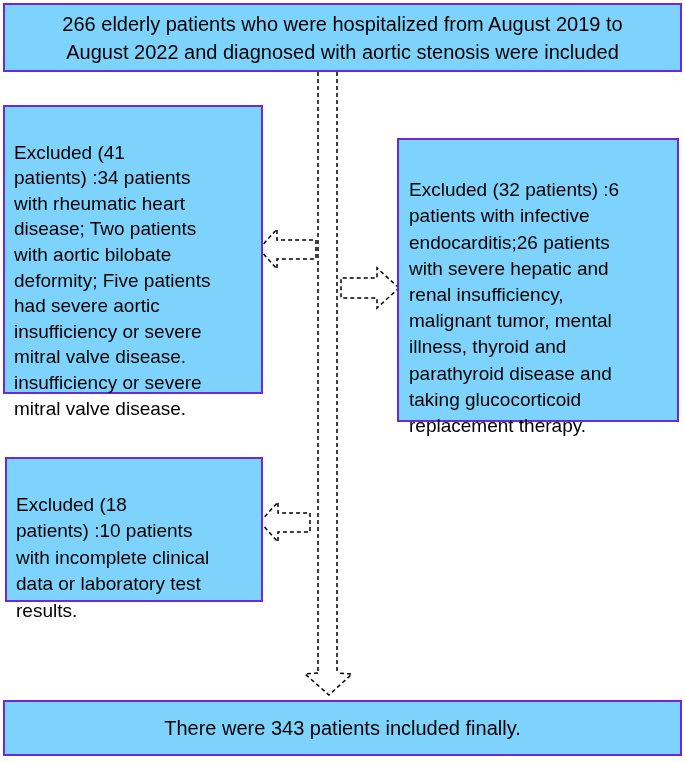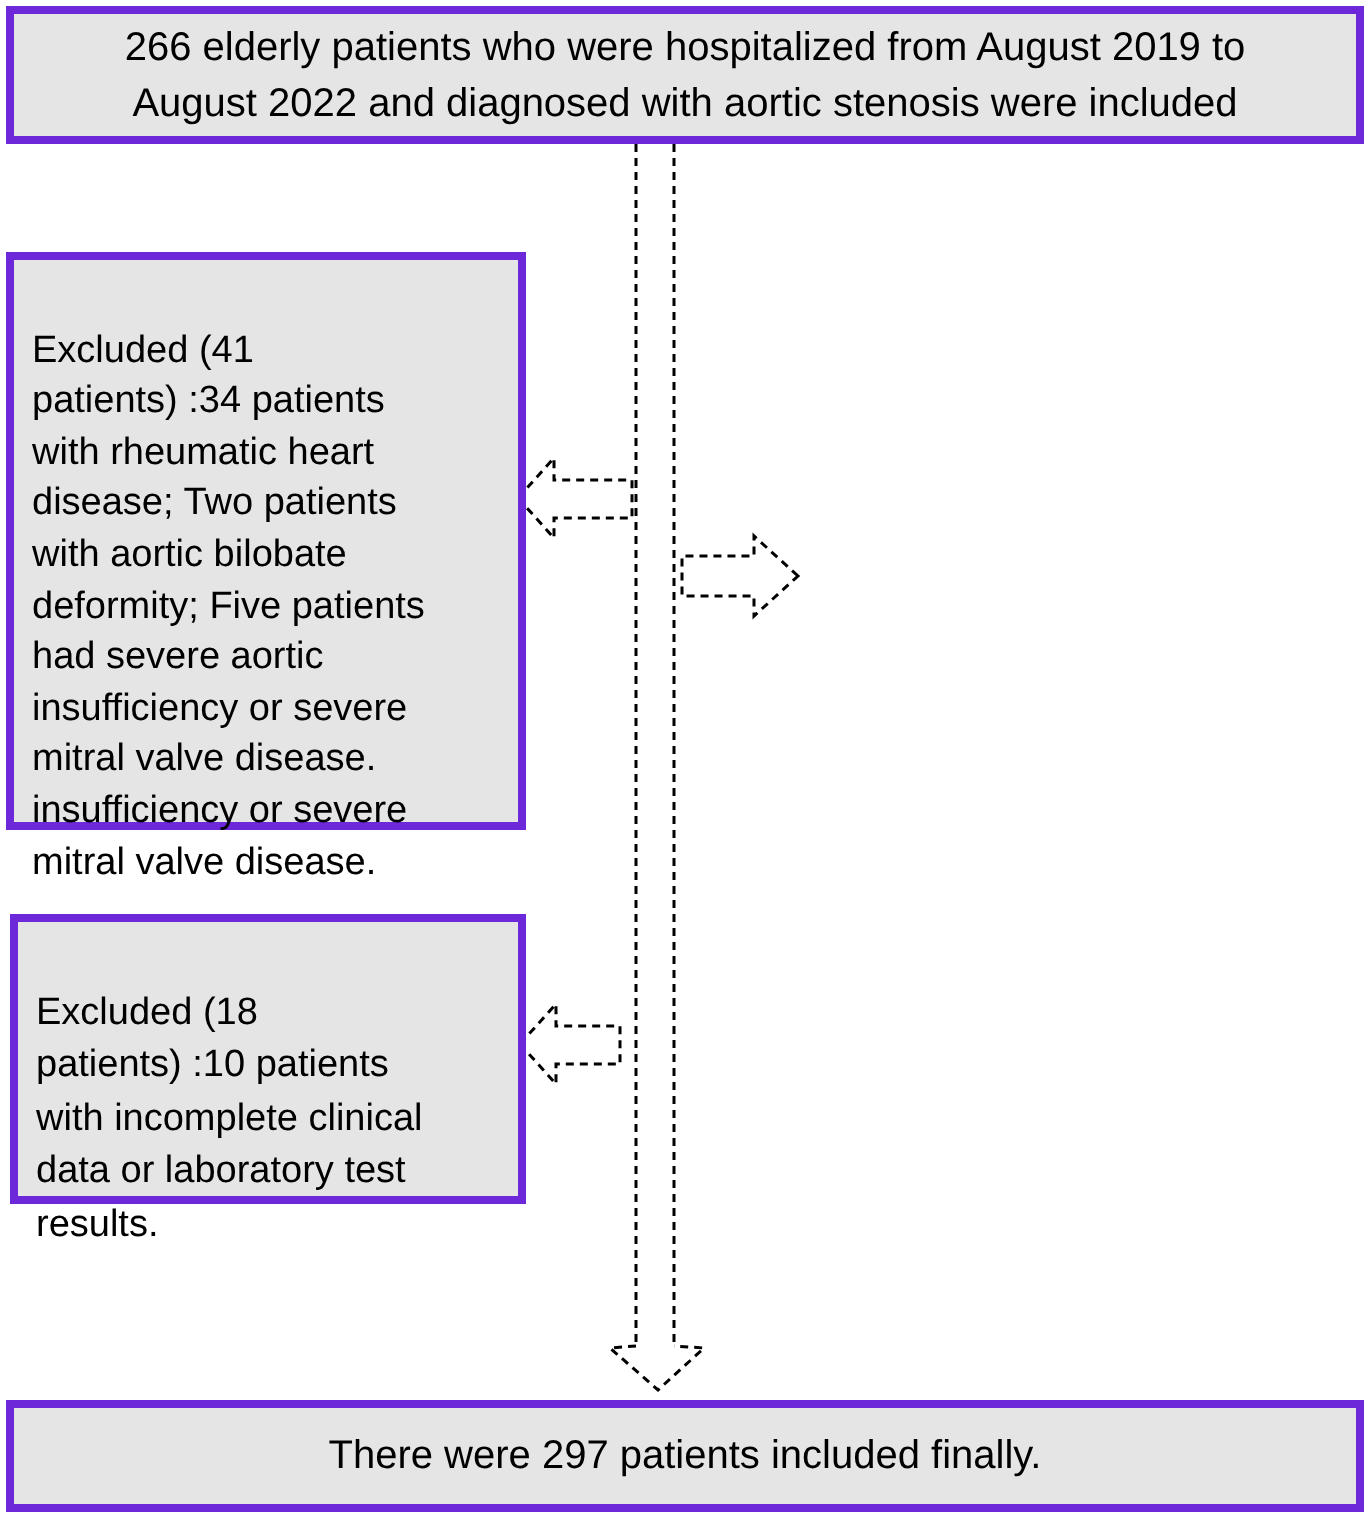--- a/index.html
+++ b/index.html
@@ -6,38 +6,37 @@
   #canvas{
     position:relative;
     width:685px;height:762px;
     background:#ffffff;
     font-family:"Liberation Sans", sans-serif;
     color:#000000;
     overflow:hidden;
   }
   .box{
     position:absolute;
-    background:#e5e5e5;
-    border:4px solid #6d28d9;
+    background:#7dd3fc;
+    border:2px solid #6d28d9;
     box-sizing:border-box;
     white-space:pre-line;
   }
   .box .txt{white-space:pre-line;}
   #top-box{
     left:3px;top:3px;width:679px;height:69px;
     font-size:20px;line-height:28px;
     text-align:center;
     display:flex;align-items:center;justify-content:center;
     padding:0 10px;
   }
   #excl1-box{
     left:3px;top:105px;width:260px;height:289px;
     font-size:19px;line-height:25.6px;
     padding:7px 4px 0 9px;
-    margin-top:21px;
   }
   #excl2-box{
     left:397px;top:138px;width:282px;height:284px;
     font-size:19px;line-height:26.2px;
     padding:11px 4px 0 10px;
   }
   #excl3-box{
     left:5px;top:457px;width:258px;height:145px;
     font-size:19px;line-height:26.5px;
     padding:6px 4px 0 9px;
@@ -97,26 +96,38 @@
 disease; Two patients
 with aortic bilobate
 deformity; Five patients
 had severe aortic
 insufficiency or severe
 mitral valve disease.
 insufficiency or severe
 mitral valve disease.</span>
   </div>
 
+  <div class="box" id="excl2-box">
+    <span class="txt">Excluded (32 patients) :6
+patients with infective
+endocarditis;26 patients
+with severe hepatic and
+renal insufficiency,
+malignant tumor, mental
+illness, thyroid and
+parathyroid disease and
+taking glucocorticoid
+replacement therapy.</span>
+  </div>
 
   <div class="box" id="excl3-box">
     <span class="txt">Excluded (18
 patients) :10 patients
 with incomplete clinical
 data or laboratory test
 results.</span>
   </div>
 
   <div class="box" id="final-box">
-    <span class="txt">There were 297 patients included finally.</span>
+    <span class="txt">There were 343 patients included finally.</span>
   </div>
 
 </div>
 
 </body></html>

